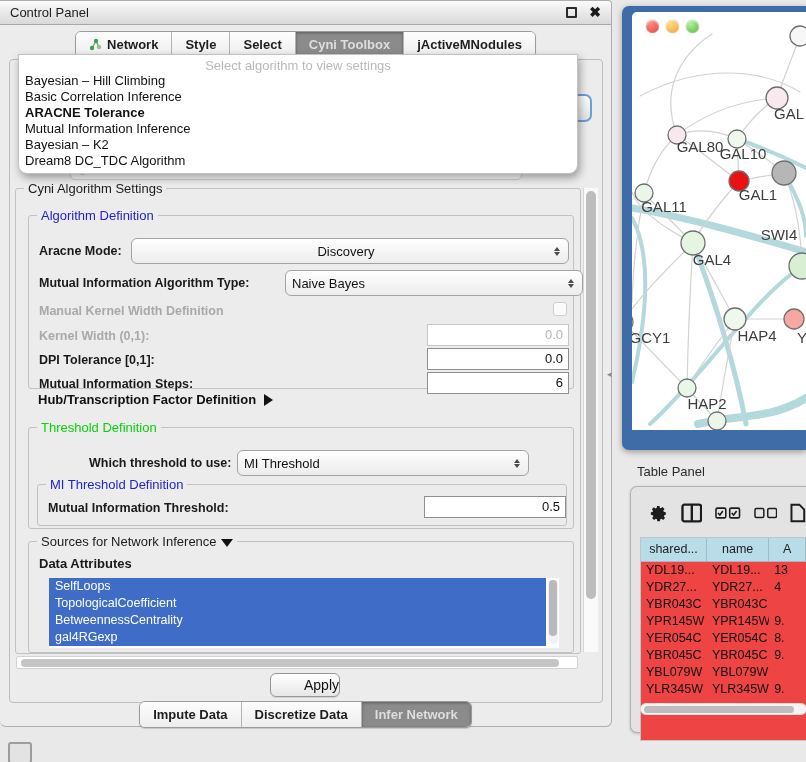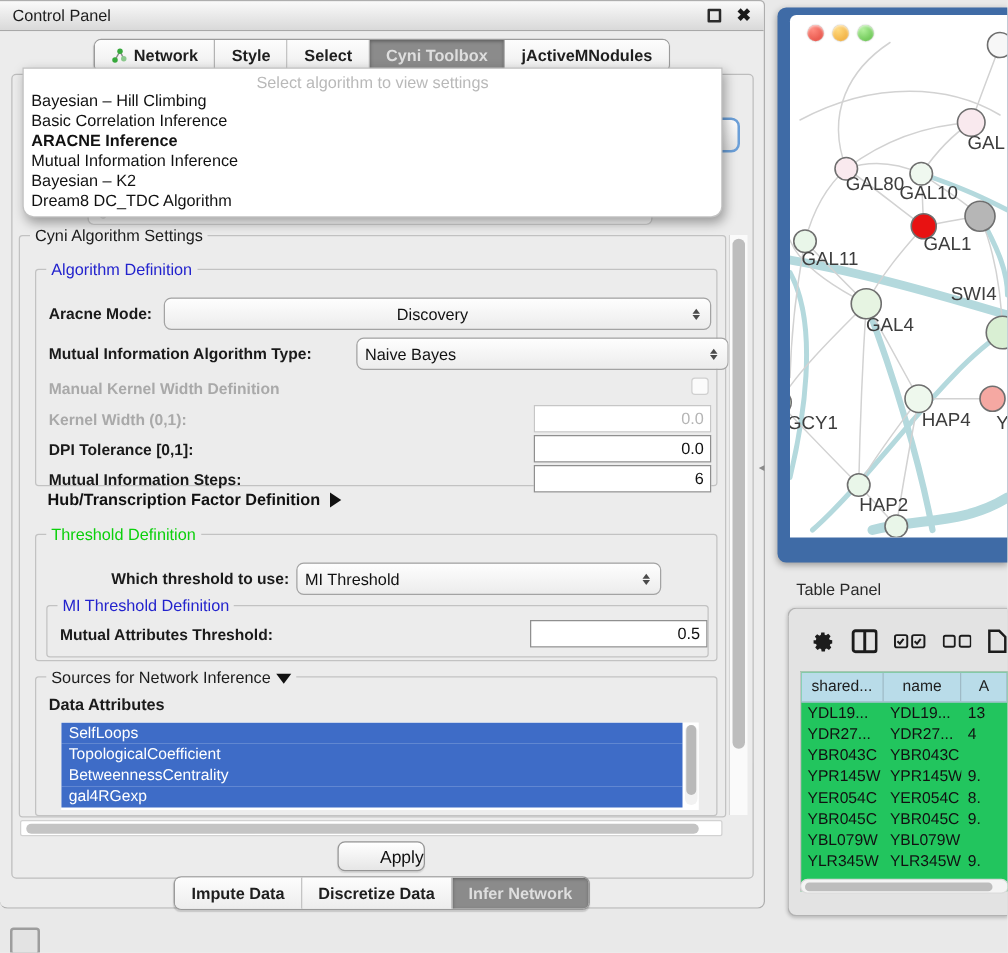--- a/index.html
+++ b/index.html
@@ -99,21 +99,21 @@
     border-radius:7px 0 0 7px; box-shadow:0 2px 6px rgba(0,0,0,0.35); }
   .net-inner { position:absolute; left:10px; top:6px; width:174px; height:418px; background:#ffffff; border-radius:5px 0 0 0; overflow:hidden; }
   .traffic { position:absolute; border-radius:50%; width:13px; height:13px; top:8px; box-shadow:inset 0 1px 2px rgba(255,255,255,0.7), 0 0 1px rgba(0,0,0,0.5); }
   .net-canvas { position:absolute; left:0; top:0; width:174px; height:418px; }
 
   
   .tp-title { position:absolute; left:637px; top:464px; font-size:13px; color:#2a2a2a; }
   .table-panel { position:absolute; left:630px; top:486px; width:176px; height:247px; background:#e3e3e3;
     border:1px solid #b2b2b2; border-right:none; border-radius:7px 0 0 7px; box-shadow:0 1px 3px rgba(0,0,0,0.2); }
   .tp-toolbar { position:absolute; left:8px; top:8px; right:0; height:36px; display:flex; align-items:center; gap:13px; padding-left:10px; overflow:hidden; }
-  .tp-table { position:absolute; left:9px; top:50px; width:167px; height:176px; background:#22c55e; border:1px solid #c4c4c4; overflow:hidden; }
+  .tp-table { position:absolute; left:9px; top:50px; width:167px; height:204px; background:#ef4444; border:1px solid #c4c4c4; overflow:hidden; }
   .tp-header { display:flex; height:24px; background:#b9dce9; border-bottom:1px solid #9fbac6; }
   .tp-header .hcell { font-size:12.5px; color:#1d1d1d; text-align:center; line-height:23px; border-right:1px solid #9fbac6; overflow:hidden; white-space:nowrap; }
   .tp-body { overflow:hidden; height:136px; }
   .tp-row { display:flex; height:17px; }
   .tp-cell { font-size:12.5px; color:#111; line-height:17px; padding-left:5px; overflow:hidden; white-space:nowrap; }
   .tp-hscroll { position:absolute; left:9px; top:216px; width:167px; height:12px; background:#f4f4f4; border-radius:6px; border:1px solid #dcdcdc; }
   .tp-hscroll .thumb { position:absolute; left:3px; top:1.5px; width:150px; height:7px; background:#bdbdbd; border-radius:4px; }
 
   svg text { font-family:"Liberation Sans", sans-serif; }
 </style>
@@ -210,21 +210,21 @@
         <div class="combo" style="left:208px; top:22px; width:292px;">
           <span class="combo-value">MI Threshold</span>
           <span class="spinner">
               <i class="up"></i>
               <i class="dn"></i>
             </span>
         </div>
 
         <div class="groupbox mithr-group">
           <span class="legend blue">MI Threshold Definition</span>
-          <span class="row-label" style="left:10px; top:16px;">Mutual Attributes Threshold:</span>
+          <span class="row-label" style="left:10px; top:16px;">Mutual Information Threshold:</span>
           <span class="textfield" style="left:386px; top:11px; width:142px;">0.5</span>
         </div>
       </div>
 
       <div class="groupbox sources-group">
         <span class="legend">
           <span>Sources for Network Inference</span><span class="tri-down"></span>
         </span>
         <span class="row-label" style="left:10px; top:14px; font-size:13px;">Data Attributes</span>
         <div class="attr-list" id="attr-list">
@@ -262,21 +262,21 @@
         </div>
       </div>
   </div>
 </div>
 
 <div class="algo-popup">
   <div class="algo-placeholder">Select algorithm to view settings</div>
   <div id="algo-items">
       <div class="algo-item">Bayesian – Hill Climbing</div>
       <div class="algo-item">Basic Correlation Inference</div>
-      <div class="algo-item selected">ARACNE Inference</div>
+      <div class="algo-item selected">ARACNE Tolerance</div>
       <div class="algo-item">Mutual Information Inference</div>
       <div class="algo-item">Bayesian – K2</div>
       <div class="algo-item">Dream8 DC_TDC Algorithm</div>
     </div>
 </div>
 
 <div class="split-handle">◂</div>
 <div class="dock-icon"></div>
 
 <div class="net-window">

